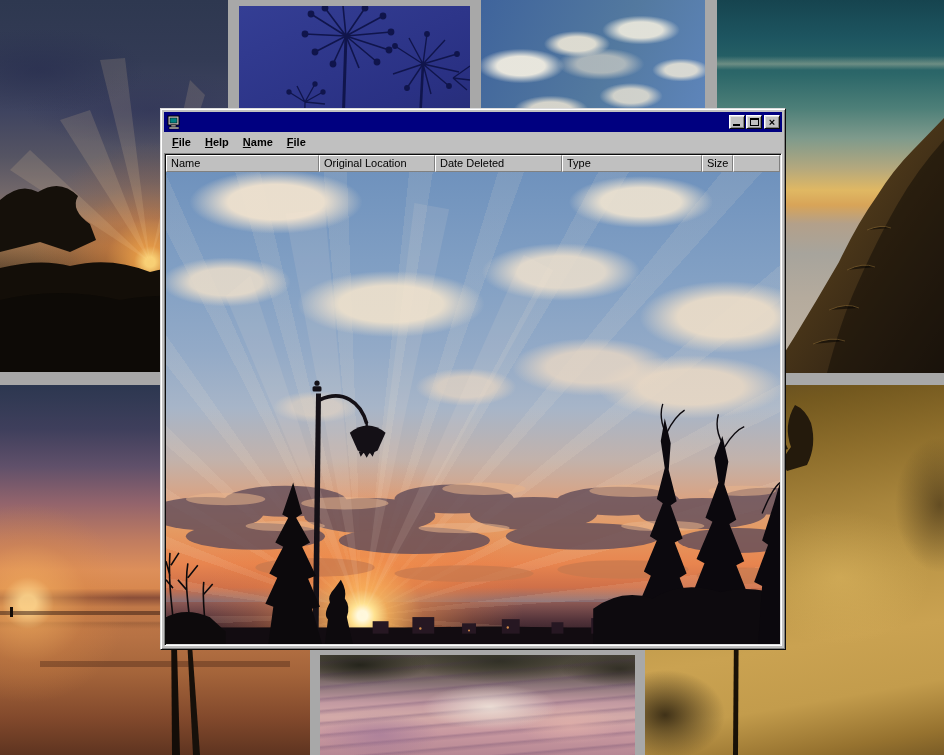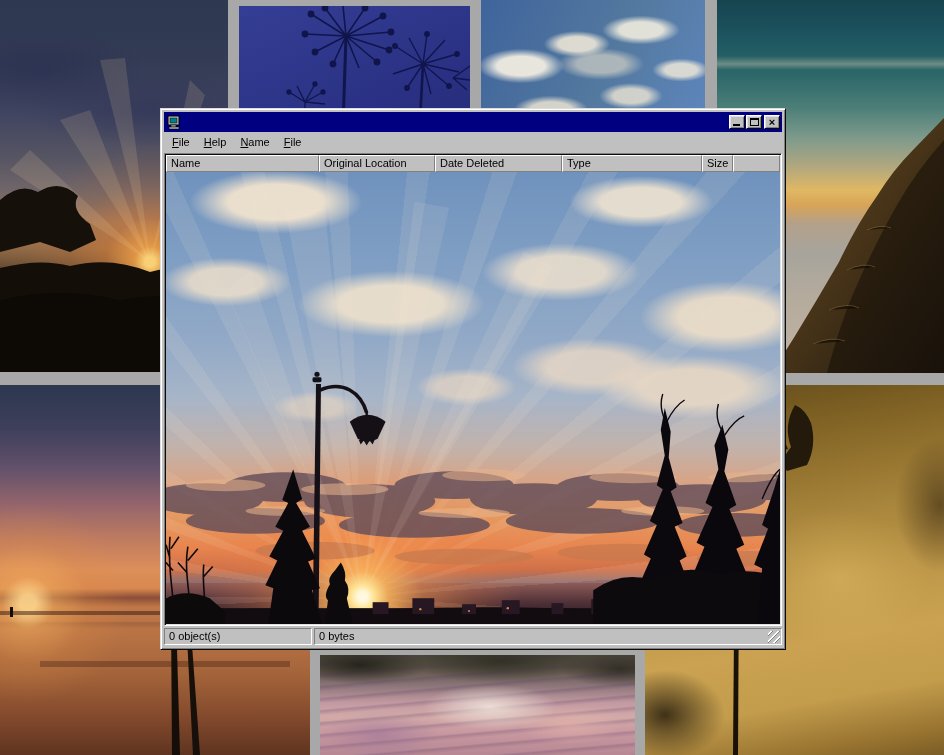--- a/index.html
+++ b/index.html
@@ -80,21 +80,21 @@
   #titlebar{height:18px;background:#000080;display:flex;align-items:center;padding:1px 2px;flex:none;}
   #title-text{flex:1;color:#fff;font-weight:bold;padding-left:3px;overflow:hidden;white-space:nowrap;}
   .tbtn{width:16px;height:14px;background:#c0c0c0;border:1px solid;border-color:#ffffff #0a0a0a #0a0a0a #ffffff;
     box-shadow:inset 1px 1px 0 #dfdfdf, inset -1px -1px 0 #808080;
     margin-left:0;position:relative;display:flex;align-items:center;justify-content:center;box-sizing:border-box;}
   .tbtn + .tbtn{margin-left:1px;}
   #btn-close{margin-left:2px;font:bold 11px "Liberation Sans",sans-serif;line-height:10px;padding-bottom:1px;}
   .glyph-min{position:absolute;left:3px;bottom:2px;width:7px;height:2px;background:#000;}
   .glyph-max{width:9px;height:8px;border:1px solid #000;border-top:2px solid #000;box-sizing:border-box;}
   #menubar{height:19px;display:flex;align-items:center;padding:1px 1px 0 1px;flex:none;}
-  .menu-item{display:inline-block;padding:2px 7px 3px 7px;}
+  .menu-item{display:inline-block;padding:2px 7px 3px 7px;font-weight:bold;}
   .menu-item::first-letter{text-decoration:underline;}
   #listframe{flex:1;border:1px solid;border-color:#808080 #ffffff #ffffff #808080;
     box-shadow:inset 1px 1px 0 #0a0a0a, inset -1px -1px 0 #dfdfdf;
     display:flex;flex-direction:column;overflow:hidden;background:#808080;margin-top:1px;}
   #header-row{display:flex;flex:none;height:17px;background:#c0c0c0;margin:1px 1px 0 1px;}
   .hcell{box-sizing:border-box;height:17px;background:#c0c0c0;
     border:1px solid;border-color:#ffffff #808080 #808080 #ffffff;
     box-shadow:1px 0 0 #0a0a0a;
     padding:1px 4px 0 4px;overflow:hidden;white-space:nowrap;}
   .hcell.right{text-align:right;}
@@ -341,21 +341,14 @@
         <path d="M530,456 L536,416 L528,412 L542,378 L534,374 L550,338 L543,334 L556,300 L552,276 L560,255 L566,280 L562,302 L574,336 L567,340 L582,376 L574,380 L588,414 L580,418 L590,456 Z" fill="#0b080d"></path>
         <g stroke="#0c090e" stroke-width="1.4" fill="none">
           <path d="M502,250 q-6,-14 -2,-26 M504,252 q8,-16 18,-22 M560,262 q-8,-14 -4,-28 M562,266 q10,-16 20,-20 M600,330 q10,-24 18,-30 M606,344 q8,-20 12,-40"></path>
         </g>
         <path d="M430,456 L430,422 Q458,402 490,412 Q520,394 558,406 Q592,398 618,410 L618,456 Z" fill="#0d0a0e"></path>
         <path d="M596,456 L600,400 L592,396 L606,360 L600,356 L612,320 L618,300 L618,456 Z" fill="#0b080d"></path>
       </svg>
     </div>
   </div>
 
-  <div id="statusbar">
-    <div class="spanel" id="spanel-objects">0 object(s)</div>
-    <div class="spanel" id="spanel-bytes">
-      <span>0 bytes</span>
-      <div id="resize-grip"></div>
-    </div>
-  </div>
 
 </div>
 
 </body></html>

